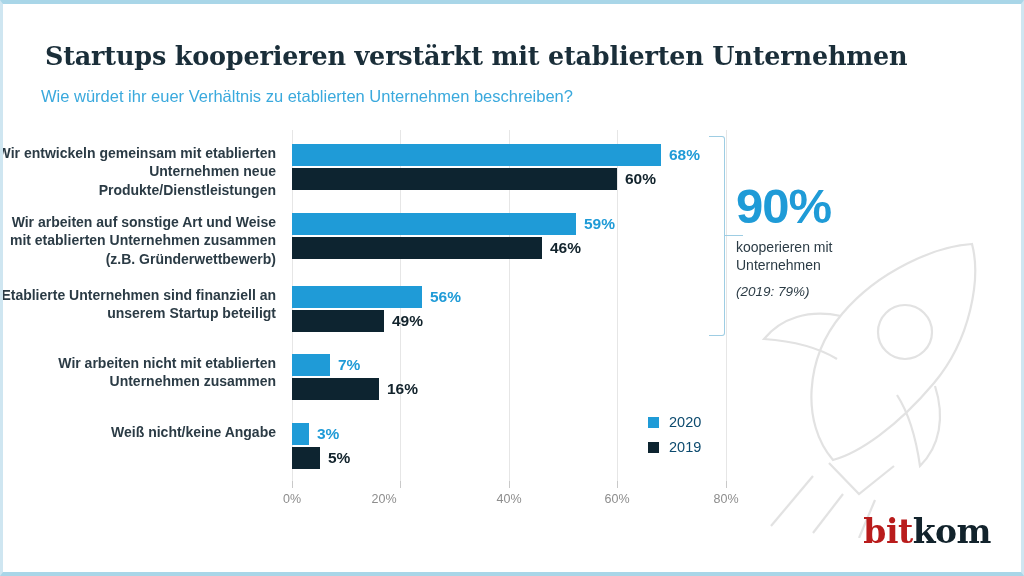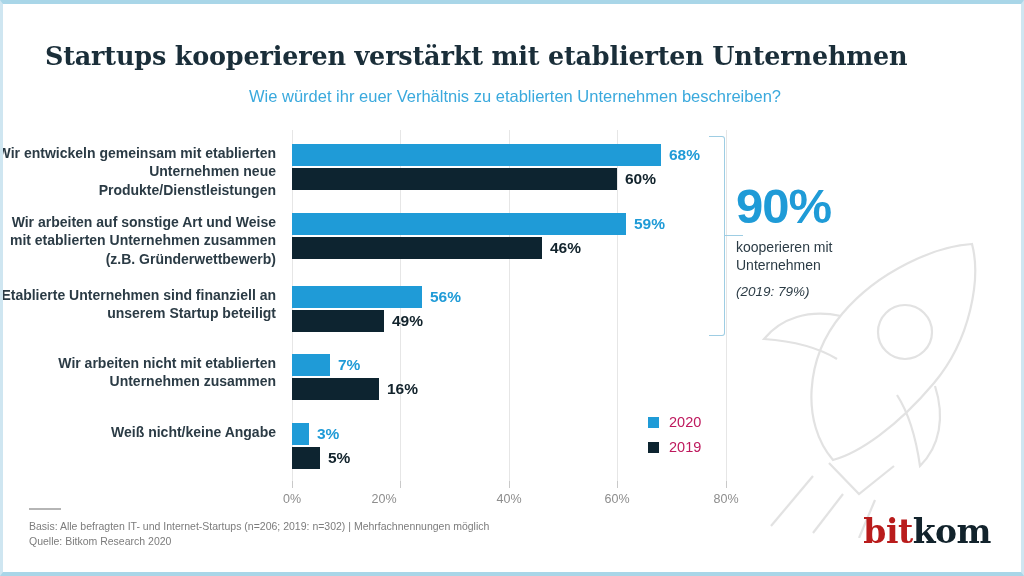--- a/index.html
+++ b/index.html
@@ -39,21 +39,20 @@
     line-height: 1.15;
     margin: 16px;
     white-space: nowrap;
   }
   .subtitle {
     font-size: 16.5px;
     color: #3aa9dd;
     margin: 10px 0 0 12px;
     line-height: 1.2;
     white-space: nowrap;
-    text-align: center;
   }
 
   
   .chart {
     position: absolute;
     left: 0;
     top: 118px;
     width: 1024px;
     height: 390px;
   }
@@ -131,21 +130,21 @@
     margin-bottom: 9px;
   }
   .legend-swatch {
     width: 11px; height: 11px;
     margin-right: 10px;
   }
   .legend-swatch.s2020 { background: #1f9bd7; }
   .legend-swatch.s2019 { background: #0d2430; }
   .legend-label {
     font-size: 14.5px;
-    color: #be185d;
+    color: #0c4a6e;
   }
 
   
   .bracket {
     position: absolute;
     left: 706px;
     top: 132px;
     width: 16px;
     height: 200px;
     border: 1.4px solid #9ecde3;
@@ -277,21 +276,21 @@
         <div class="bar y2020" style="width:369px">
           <span class="barval">68%</span>
         </div>
         <div class="bar y2019" style="width:325px">
           <span class="barval">60%</span>
         </div>
       </div>
 
       <div class="group" style="top:83px">
         <div class="catlabel">Wir arbeiten auf sonstige Art und Weise mit etablierten Unternehmen zusammen (z.B. Gründerwettbewerb)</div>
-        <div class="bar y2020" style="width:334px">
+        <div class="bar y2020" style="width:284px">
           <span class="barval">59%</span>
         </div>
         <div class="bar y2019" style="width:250px">
           <span class="barval">46%</span>
         </div>
       </div>
 
       <div class="group" style="top:156px">
         <div class="catlabel">Etablierte Unternehmen sind finanziell an unserem Startup beteiligt</div>
         <div class="bar y2020" style="width:130px">
@@ -341,23 +340,18 @@
 
   <div class="callout">
     <div class="callout-big">90%</div>
     <div class="callout-sub">
       <span>kooperieren mit</span><br>
       <span>Unternehmen</span>
     </div>
     <div class="callout-note">(2019: 79%)</div>
   </div>
 
-  <div class="footer">
-    <div class="footer-rule"></div>
-    <div class="footer-line">Basis: Alle befragten IT- und Internet-Startups (n=206; 2019: n=302) | Mehrfachnennungen möglich</div>
-    <div class="footer-line">Quelle: Bitkom Research 2020</div>
-  </div>
 
   <div class="logo">
     <span class="bit">bit</span><span class="kom">kom</span>
   </div>
 
 </div>
 
 </body></html>

